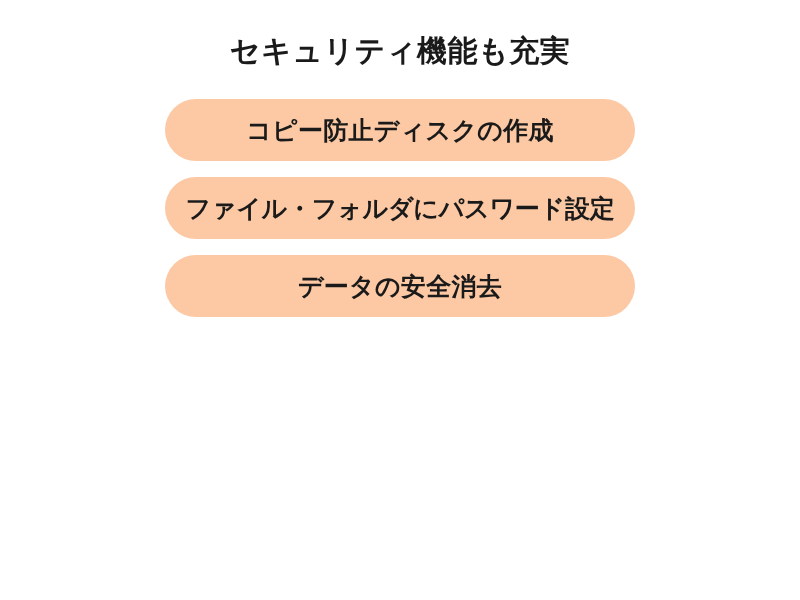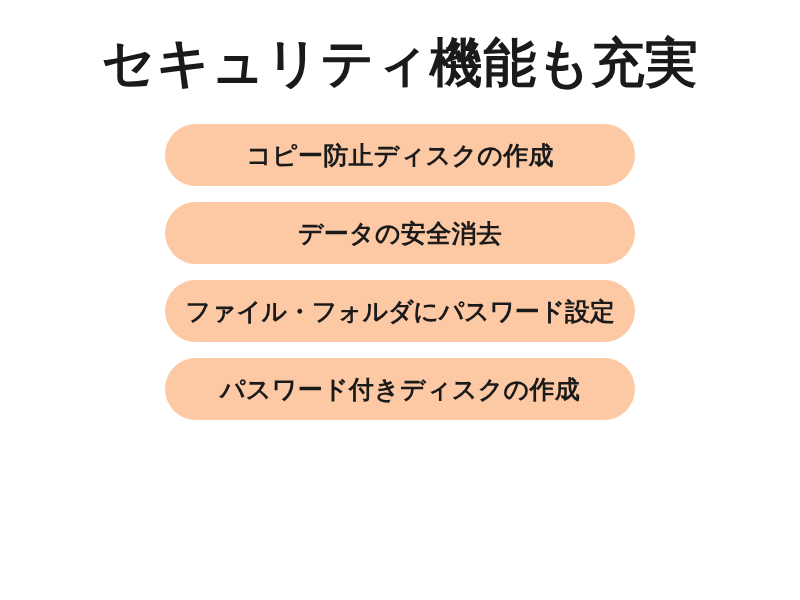--- a/index.html
+++ b/index.html
@@ -17,21 +17,21 @@
     position: relative;
     width: 800px;
     height: 600px;
     box-sizing: border-box;
     display: flex;
     flex-direction: column;
     align-items: center;
   }
   .slide-title {
     margin-top: 34px;
-    font-size: 53px;
+    font-size: 30px;
     font-weight: bold;
     color: #1a1a1a;
     letter-spacing: 0.5px;
     line-height: 1.1;
     text-align: center;
     white-space: nowrap;
   }
   .pill-list {
     margin-top: 32px;
     display: flex;
@@ -69,26 +69,23 @@
 
   <div class="slide-title">セキュリティ機能も充実</div>
 
   <div class="pill-list">
 
     <div class="pill">
       <span class="pill-label">コピー防止ディスクの作成</span>
     </div>
 
     <div class="pill">
+      <span class="pill-label wide">ファイル・フォルダにパスワード設定</span>
+    </div>
+
+    <div class="pill">
       <span class="pill-label">データの安全消去</span>
     </div>
 
-    <div class="pill">
-      <span class="pill-label wide">ファイル・フォルダにパスワード設定</span>
-    </div>
 
-
-    <div class="pill">
-      <span class="pill-label">パスワード付きディスクの作成</span>
-    </div>
 
   </div>
 </div>
 
 </body></html>

